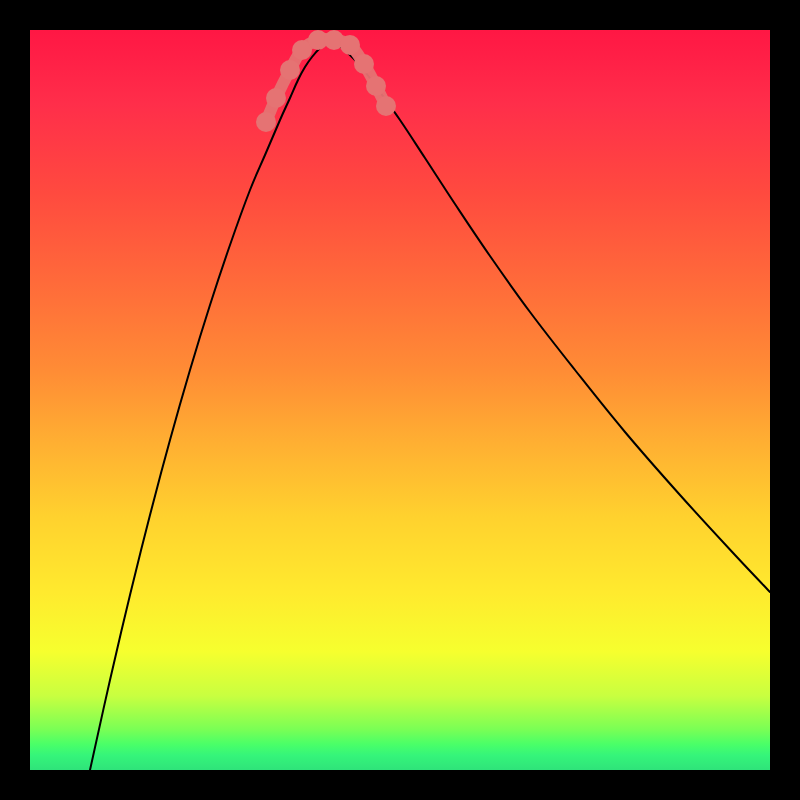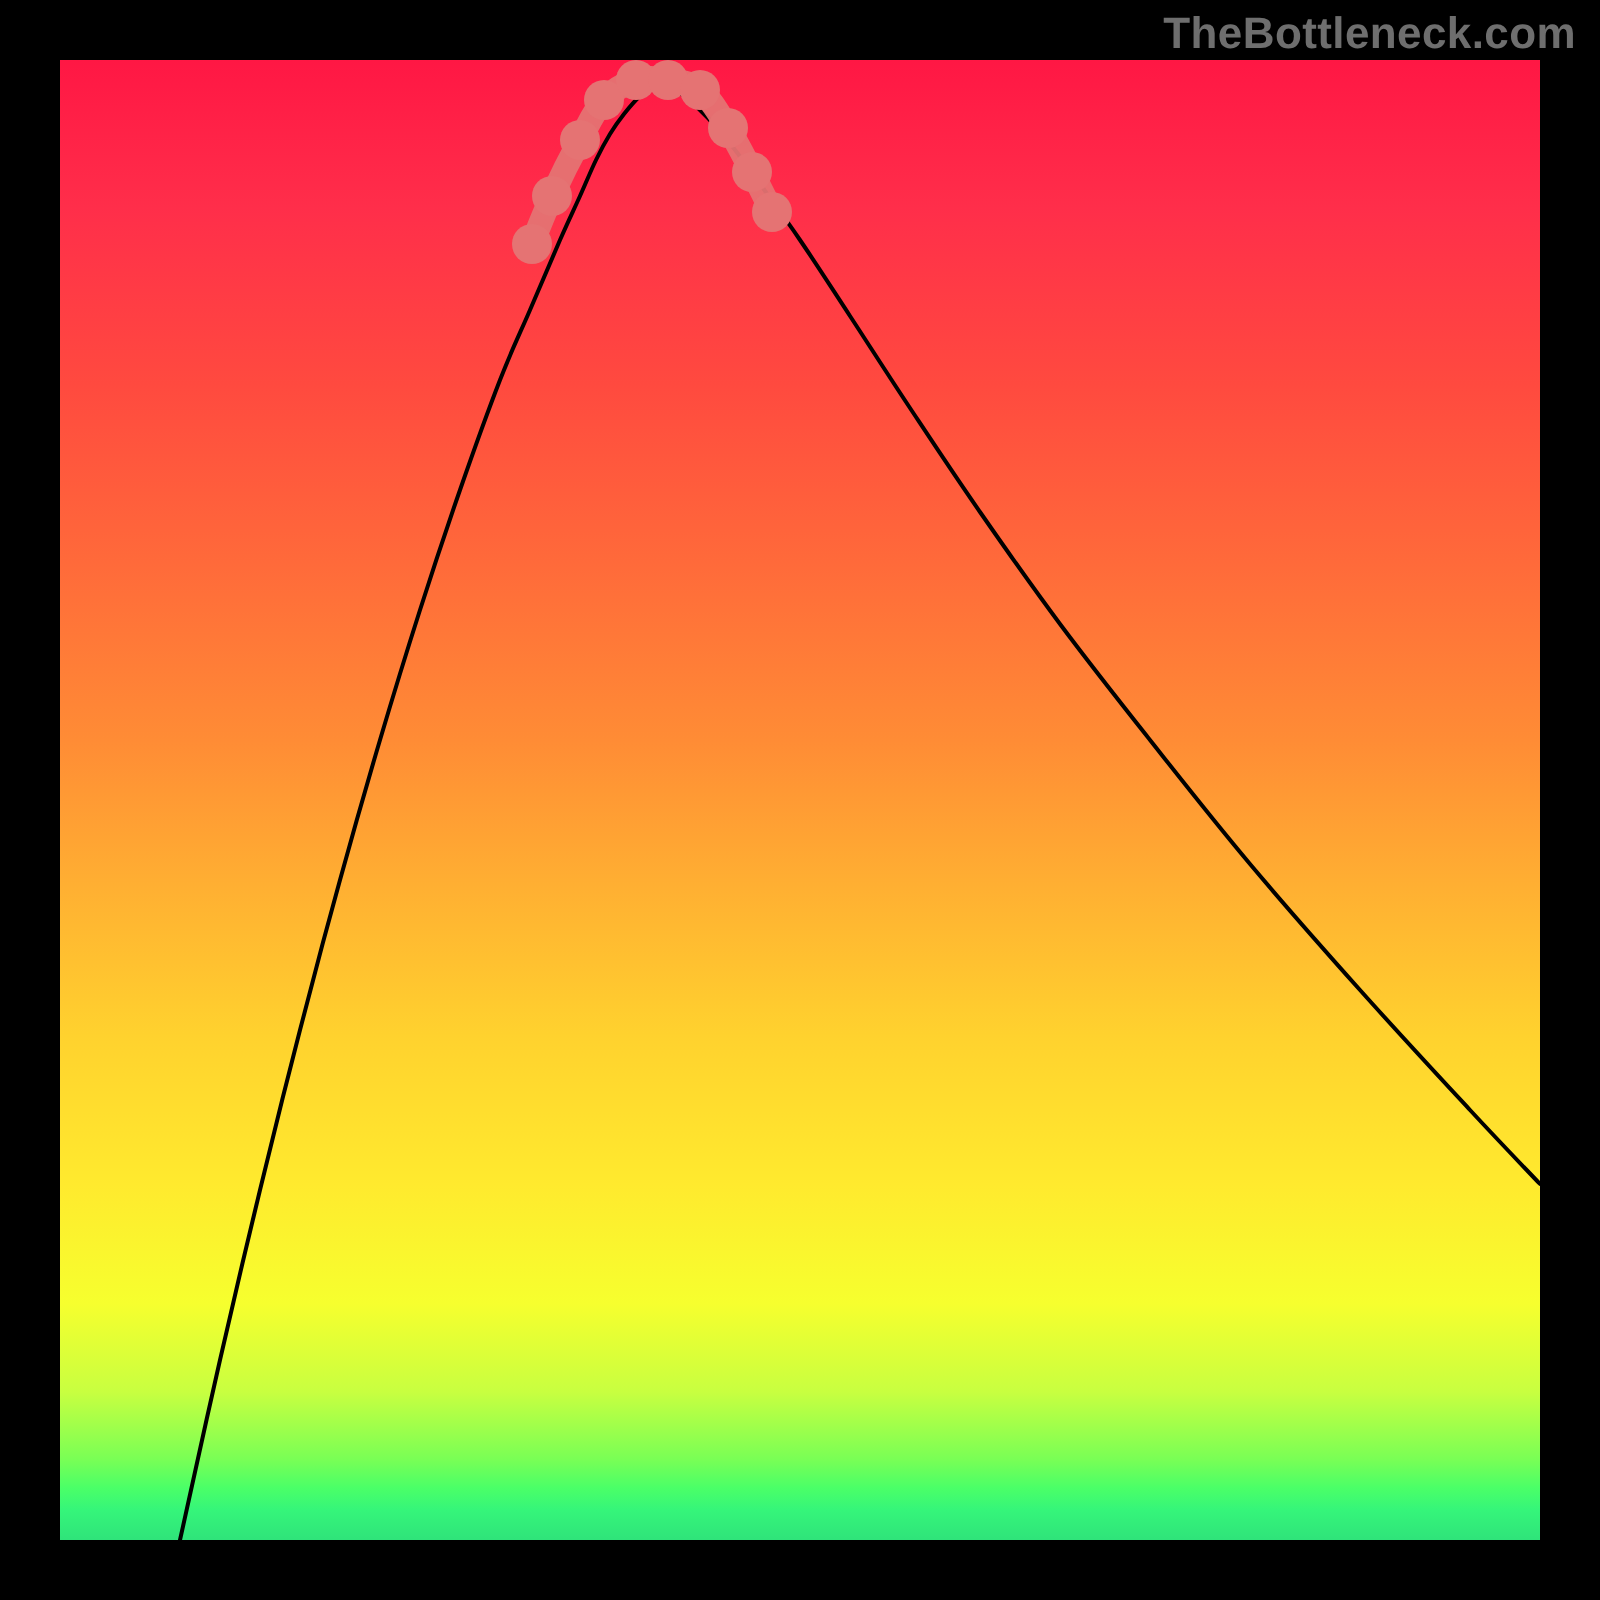--- a/index.html
+++ b/index.html
@@ -59,21 +59,20 @@
     left: 0;
     width: 740px;
     height: 740px;
     overflow: visible;
   }
 </style>
 </head>
 <body>
 
 <div class="frame">
-  <div class="watermark">TheBottleneck.com</div>
 
   <div class="plot-area">
     <svg class="curves" viewBox="0 0 740 740">
       <g id="curve-layer">
           <path d="M 60 740 C 63.6 723.8, 72.8 681.5, 80 650 C 87.2 618.5, 92.8 594.7, 100 565 C 107.2 535.3, 112.8 512.9, 120 485 C 127.2 457.1, 132.8 436.1, 140 410 C 147.2 383.9, 152.8 364.3, 160 340 C 167.2 315.7, 172.8 297.5, 180 275 C 187.2 252.5, 192.8 235.7, 200 215 C 207.2 194.3, 213.7 176.2, 220 160 C 226.3 143.8, 229.6 137.6, 235 125 C 240.4 112.4, 245.5 100.26, 250 90 C 254.5 79.74, 256.76 75.2, 260 68 C 263.24 60.8, 265.3 55.58, 268 50 C 270.7 44.42, 272.48 41.14, 275 37 C 277.52 32.86, 279.3 30.42, 282 27 C 284.7 23.58, 286.76 21.06, 290 18 C 293.24 14.94, 298.2 11.44, 300 10" fill="none" stroke="#000" stroke-width="2" stroke-linecap="round"></path>
           <path d="M 300 10 C 302.16 11.44, 307.68 14.58, 312 18 C 316.32 21.42, 319.68 24.5, 324 29 C 328.32 33.5, 331.32 37.06, 336 43 C 340.68 48.94, 343.88 53.54, 350 62 C 356.12 70.46, 361.9 78.12, 370 90 C 378.1 101.88, 385.1 112.88, 395 128 C 404.9 143.12, 413.3 156.36, 425 174 C 436.7 191.64, 446.5 206.56, 460 226 C 473.5 245.44, 484.7 261.48, 500 282 C 515.3 302.52, 527.9 318.4, 545 340 C 562.1 361.6, 576.1 379.5, 595 402 C 613.9 424.5, 630.2 442.86, 650 465 C 669.8 487.14, 688.8 507.54, 705 525 C 721.2 542.46, 733.7 555.34, 740 562" fill="none" stroke="#000" stroke-width="2" stroke-linecap="round"></path>
         </g>
       <g id="marker-layer">
           <path d="M 236 92 C 237.8 87.68, 241.68 77.36, 246 68 C 250.32 58.64, 255.32 48.64, 260 40 C 264.68 31.36, 266.96 25.4, 272 20 C 277.04 14.600000000000001, 282.24 11.8, 288 10 C 293.76 8.2, 298.24 9.1, 304 10 C 309.76 10.9, 314.6 10.68, 320 15 C 325.4 19.32, 329.32 26.62, 334 34 C 338.68 41.38, 342.04 48.44, 346 56 C 349.96 63.56, 354.2 72.4, 356 76" fill="none" stroke="#e57373" stroke-width="12" stroke-linecap="round" stroke-linejoin="round" opacity="0.95"></path>
           <circle cx="236" cy="92" r="10" fill="#e57373"></circle>

